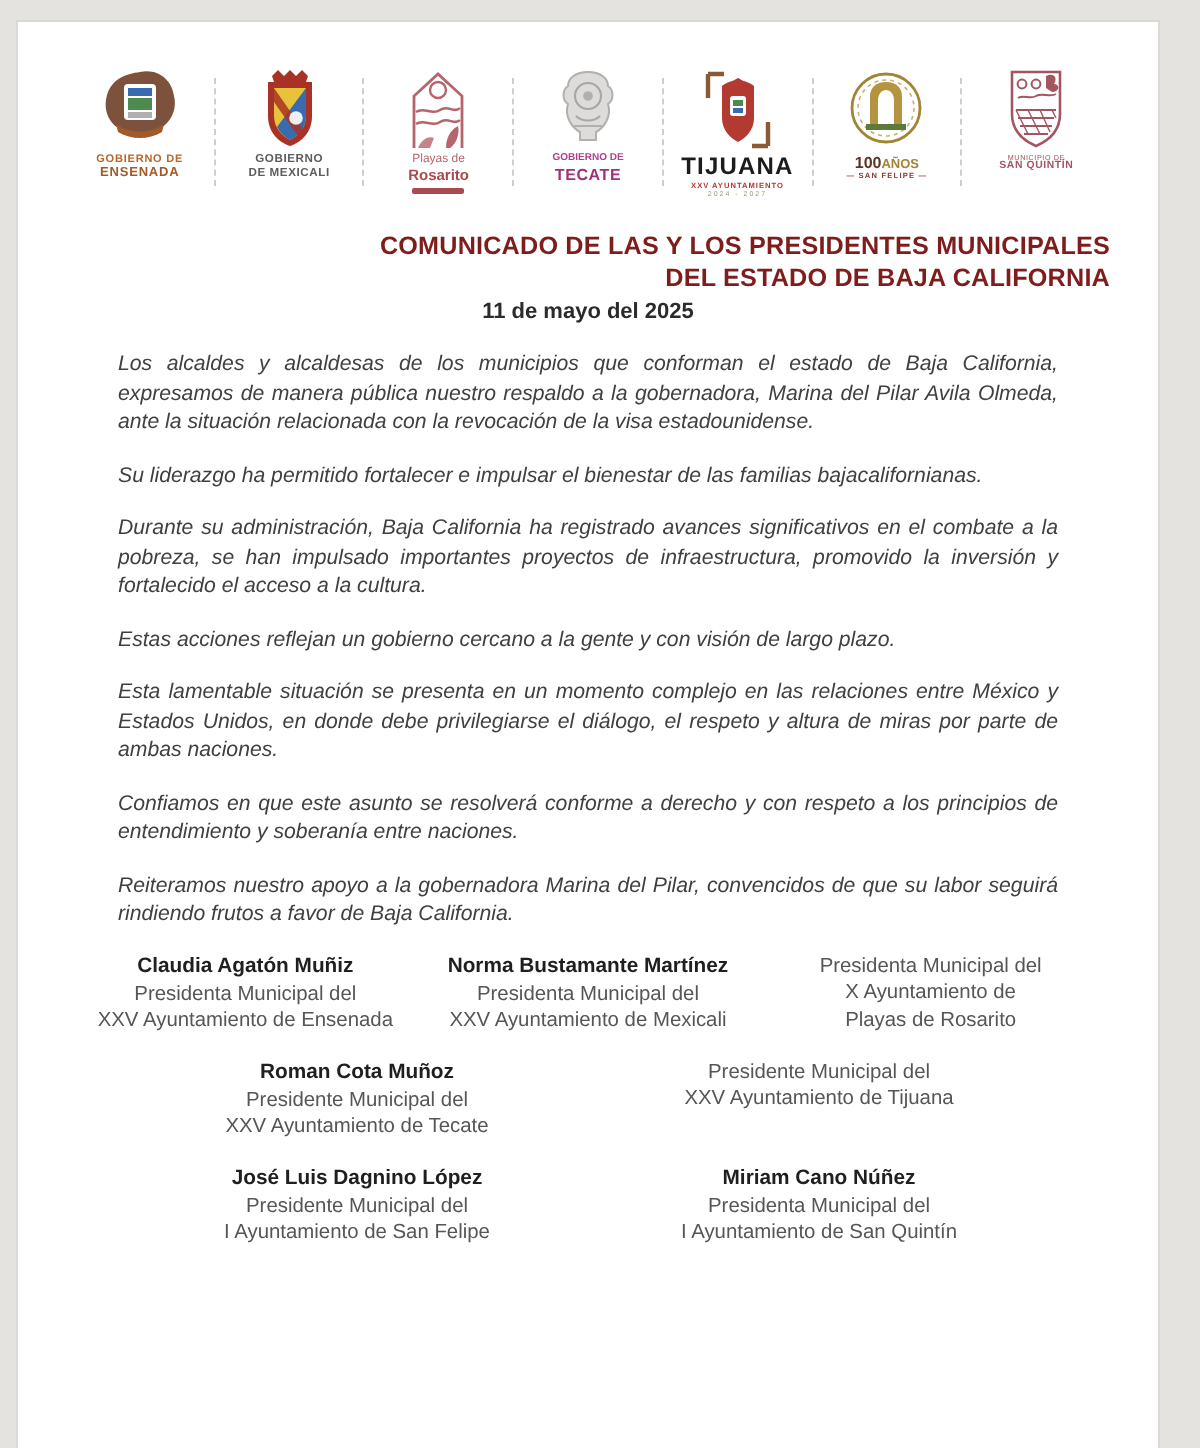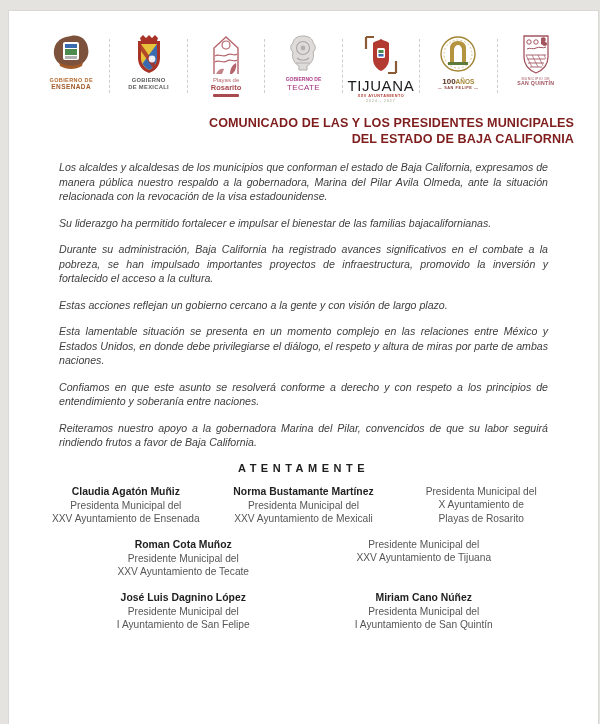--- a/index.html
+++ b/index.html
@@ -5,21 +5,21 @@
   * { margin: 0; padding: 0; box-sizing: border-box; }
   html, body { width: 600px; height: 724px; }
   body {
     background: #e4e3e0;
     font-family: "Liberation Sans", sans-serif;
     position: relative;
     overflow: hidden;
   }
   .page {
     position: absolute;
-    left: 8px; right: 1px; top: 10px;
+    left: 8px; right: 20px; top: 10px;
     height: 714px;
     background: #ffffff;
     border: 1px solid #d9d8d5;
     border-bottom: none;
     padding: 22px 24px 0 24px;
     overflow: hidden;
   }
 
   
   .logo-strip {
@@ -45,22 +45,22 @@
   }
   .cap { line-height: 1.15; white-space: nowrap; }
   .cap-ens-1 { font-size: 5.5px; font-weight: 700; color: #b5682c; letter-spacing: .4px; }
   .cap-ens-2 { font-size: 6.5px; font-weight: 800; color: #a15a28; letter-spacing: .4px; }
   .cap-mxl-1 { font-size: 5.8px; font-weight: 700; color: #5c5c5c; letter-spacing: .3px; }
   .cap-mxl-2 { font-size: 5.8px; font-weight: 700; color: #5c5c5c; letter-spacing: .3px; }
   .cap-ros-1 { font-size: 6px; color: #b5656c; }
   .cap-ros-2 { font-size: 7.5px; font-weight: 800; color: #a94a50; }
   .ros-bar { width: 26px; height: 2.5px; background: #a94a50; margin: 1.5px auto 0 auto; border-radius: 1px; }
   .cap-tec-1 { font-size: 5px; font-weight: 700; color: #b1408b; }
-  .cap-tec-2 { font-size: 8px; font-weight: 400; color: #a3307e; letter-spacing: .3px; }
-  .cap-tij-1 { font-size: 15px; font-weight: 400; color: #1c1c1c; letter-spacing: .6px; }
+  .cap-tec-2 { font-size: 8px; font-weight: 700; color: #a3307e; letter-spacing: .3px; }
+  .cap-tij-1 { font-size: 12px; font-weight: 700; color: #1c1c1c; letter-spacing: .6px; }
   .cap-tij-2 { font-size: 3.8px; font-weight: 700; color: #b23a30; letter-spacing: .5px; }
   .cap-tij-3 { font-size: 3.5px; color: #9b9b7e; letter-spacing: 1px; }
   .cap-sf-1 { font-size: 8px; font-weight: 800; color: #5d3323; }
   .cap-sf-1 .anios { color: #a28433; font-size: 6.5px; }
   .cap-sf-2 { font-size: 3.8px; font-weight: 700; color: #8a3a35; letter-spacing: .6px; }
   .cap-sq-1 { font-size: 3.6px; color: #a35560; letter-spacing: .3px; }
   .cap-sq-2 { font-size: 5.2px; font-weight: 700; color: #a35560; letter-spacing: .3px; }
 
   
   .doc-title {
@@ -247,32 +247,32 @@
       <span class="cap cap-sq-1">MUNICIPIO DE</span>
       <span class="cap cap-sq-2">SAN QUINTÍN</span>
     </div>
 
   </div>
 
   <div class="doc-title">
     <div>COMUNICADO DE LAS Y LOS PRESIDENTES MUNICIPALES</div>
     <div>DEL ESTADO DE BAJA CALIFORNIA</div>
   </div>
+  <div class="doc-date">11 de mayo del 2025</div>
 
   <div class="body-text">
     <p>Los alcaldes y alcaldesas de los municipios que conforman el estado de Baja California, expresamos de manera pública nuestro respaldo a la gobernadora, Marina del Pilar Avila Olmeda, ante la situación relacionada con la revocación de la visa estadounidense.</p>
     <p>Su liderazgo ha permitido fortalecer e impulsar el bienestar de las familias bajacalifornianas.</p>
     <p>Durante su administración, Baja California ha registrado avances significativos en el combate a la pobreza, se han impulsado importantes proyectos de infraestructura, promovido la inversión y fortalecido el acceso a la cultura.</p>
     <p>Estas acciones reflejan un gobierno cercano a la gente y con visión de largo plazo.</p>
     <p>Esta lamentable situación se presenta en un momento complejo en las relaciones entre México y Estados Unidos, en donde debe privilegiarse el diálogo, el respeto y altura de miras por parte de ambas naciones.</p>
     <p>Confiamos en que este asunto se resolverá conforme a derecho y con respeto a los principios de entendimiento y soberanía entre naciones.</p>
     <p>Reiteramos nuestro apoyo a la gobernadora Marina del Pilar, convencidos de que su labor seguirá rindiendo frutos a favor de Baja California.</p>
   </div>
 
-  <div class="atentamente">ATENTAMENTE</div>
 
   <div class="sig-grid-3">
     <div class="sig">
       <div class="sig-name">Claudia Agatón Muñiz</div>
       <div class="sig-line">Presidenta Municipal del</div>
       <div class="sig-line">XXV Ayuntamiento de Ensenada</div>
     </div>
     <div class="sig">
       <div class="sig-name">Norma Bustamante Martínez</div>
       <div class="sig-line">Presidenta Municipal del</div>

